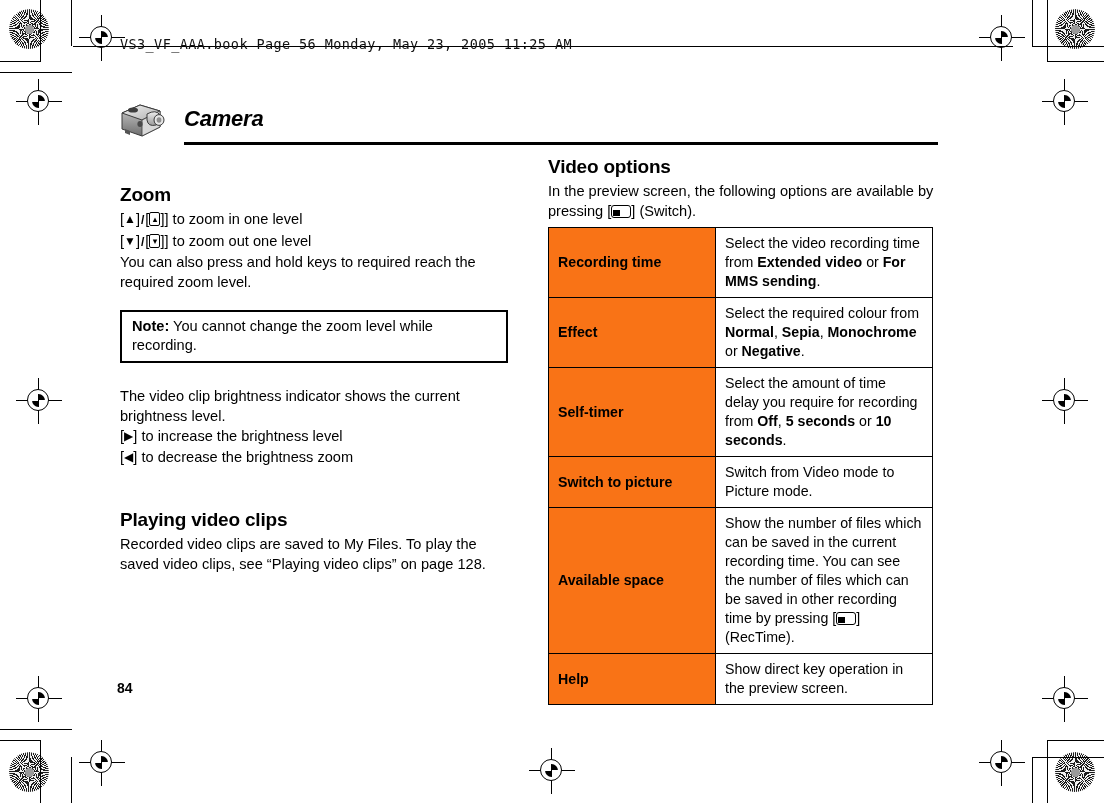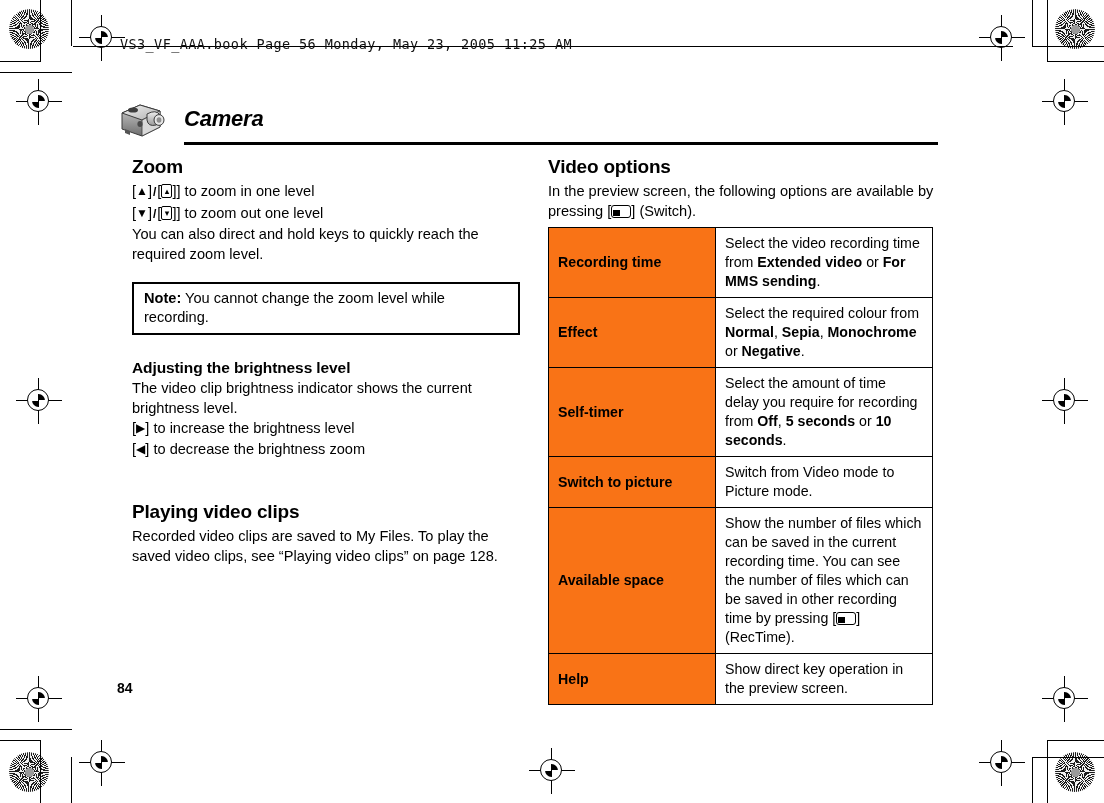--- a/index.html
+++ b/index.html
@@ -51,21 +51,21 @@
 
   #chapter-head{position:relative;height:46px;}
   #cam-icon{position:absolute;left:0;top:2px;width:52px;height:40px;}
   #chapter-title{
     position:absolute;left:68px;top:8px;
     font-size:22px;font-weight:bold;letter-spacing:-.2px;font-style:italic;
   }
   #head-rule{position:absolute;left:68px;top:44px;width:754px;height:3px;background:#000;}
 
   .col{position:absolute;top:58px;width:388px;}
-  #col-left{left:16px;}
+  #col-left{left:4px;margin-top:28px;}
   #col-right{left:432px;}
 
   h2.sec{font-size:19px;font-weight:bold;margin:0 0 4px 0;letter-spacing:-.2px;}
   h3.sub{font-size:15.5px;font-weight:bold;margin:0 0 2px 0;letter-spacing:-.1px;}
   p.body{font-size:14.6px;line-height:19.5px;margin:0 0 1px 0;}
   .gap-m{height:17px;}
   .gap-l{height:24px;}
 
   
   .kb{font-size:14.6px;}
@@ -261,32 +261,31 @@
     <h2 class="sec">Zoom</h2>
 
     <p class="body kb">
       <span>[</span><span class="tri">▲</span><span>]</span><span class="slash">/</span><span>[</span><span class="sidekey"><i>▴</i></span><span>]</span><span>] to zoom in one level</span>
     </p>
 
     <p class="body kb">
       <span>[</span><span class="tri">▼</span><span>]</span><span class="slash">/</span><span>[</span><span class="sidekey"><i>▾</i></span><span>]</span><span>] to zoom out one level</span>
     </p>
 
-    <p class="body">You can also direct and hold keys to quickly reach the required zoom level.</p>
+    <p class="body">You can also press and hold keys to required reach the required zoom level.</p>
 
     <div class="gap-m"></div>
 
     <div class="notebox">
       <span class="lbl">Note:</span>
       <span>You cannot change the zoom level while recording.</span>
     </div>
 
     <div class="gap-l"></div>
 
-    <h3 class="sub">Adjusting the brightness level</h3>
     <p class="body">The video clip brightness indicator shows the current brightness level.</p>
 
     <p class="body kb">
       <span>[</span><span class="tri">▶</span><span>] to increase the brightness level</span>
     </p>
     <p class="body kb">
       <span>[</span><span class="tri">◀</span><span>] to decrease the brightness zoom</span>
     </p>
 
     <div class="gap-m"></div>

